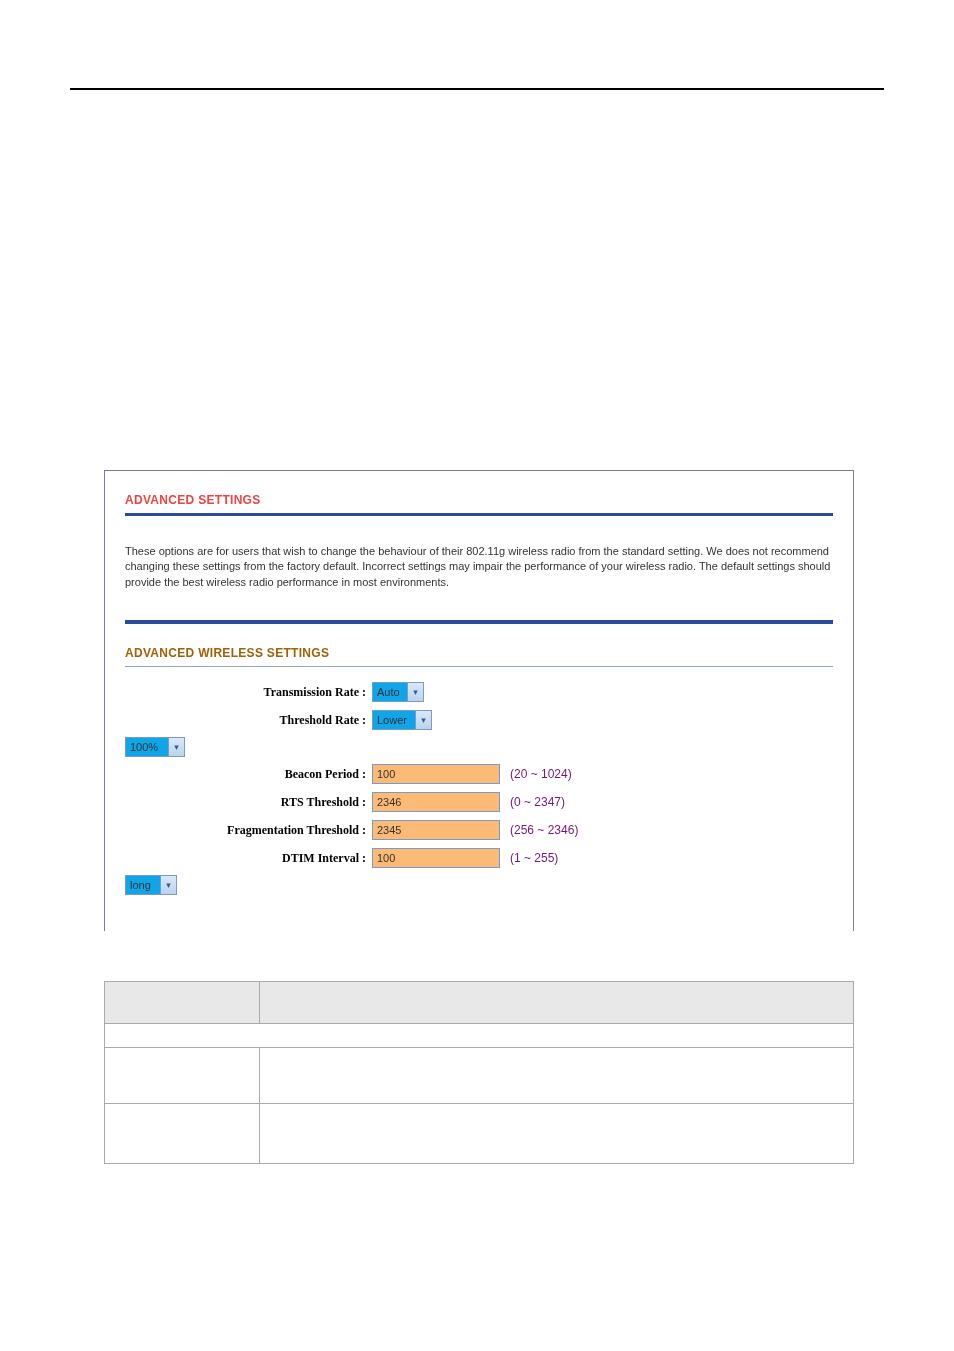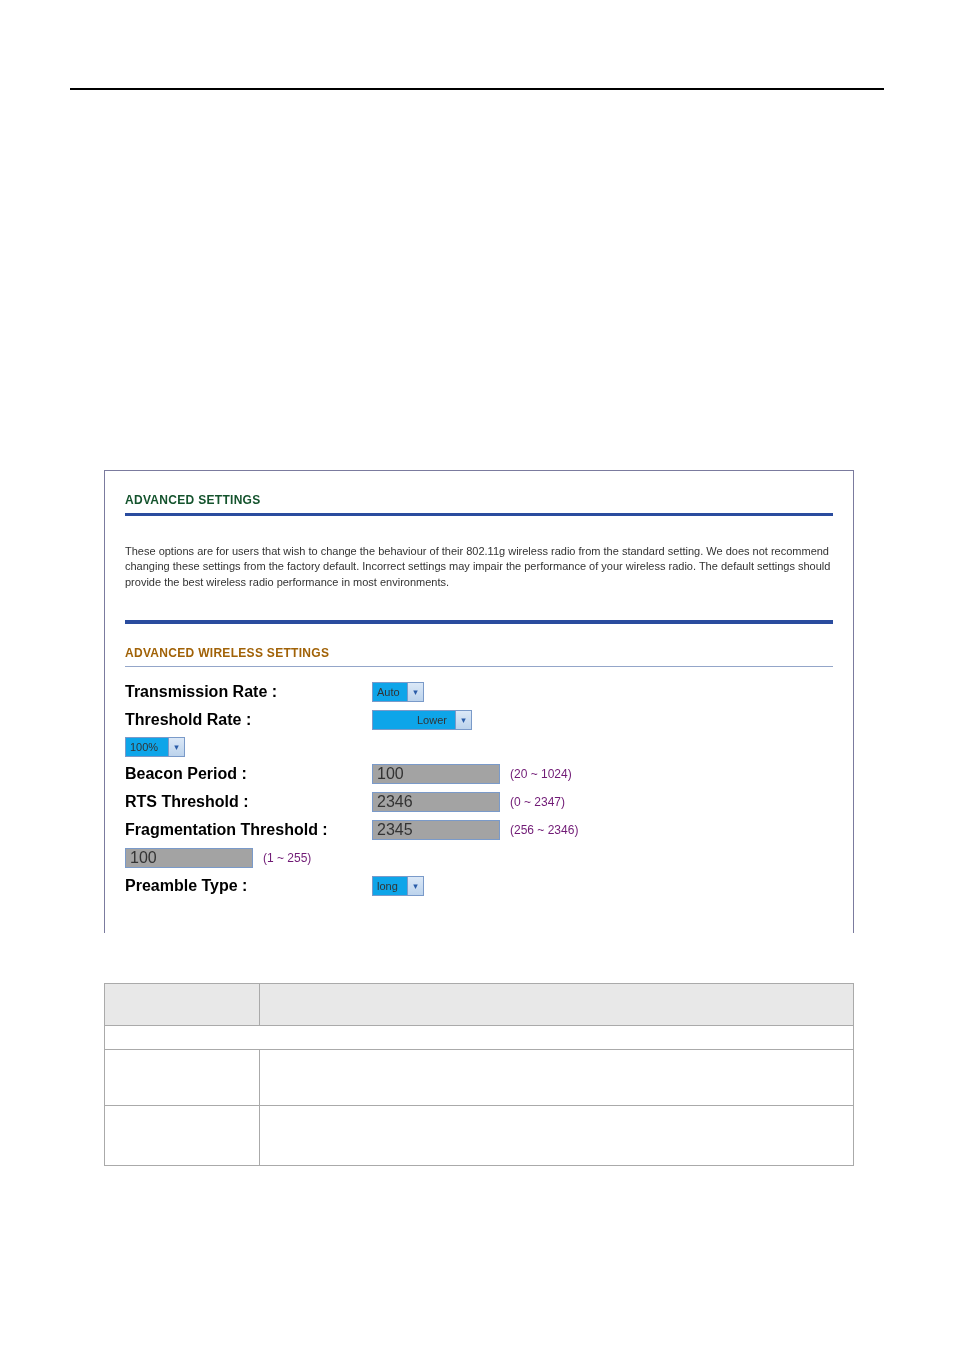--- a/index.html
+++ b/index.html
@@ -19,21 +19,21 @@
   .panel {
     margin: 0 100px 0 104px;
     border: 1px solid #7b7b9e;
     border-bottom: none;
     padding: 0;
   }
   .panel-inner {
     padding: 22px 20px 30px 20px;
   }
   .title1 {
-    color: #14532d;
+    color: #ef4444;
     font-weight: bold;
     font-size: 12px;
     letter-spacing: 0.3px;
     margin-bottom: 6px;
   }
   .hr-thick {
     border: none;
     border-top: 3px solid #2a4c9e;
     margin-bottom: 28px;
   }
@@ -60,23 +60,25 @@
     margin-bottom: 14px;
   }
   .field-row {
     display: flex;
     align-items: center;
     margin-bottom: 6px;
     line-height: 22px;
   }
   .field-label {
     width: 247px;
+    text-align: right;
     font-weight: bold;
-    font-size: 16px;
+    font-size: 12px;
     padding-right: 6px;
+    font-family: Liberation Serif, serif;
   }
   .select {
     display: inline-flex;
     align-items: center;
     border: 1px solid #7a9ac9;
     background: #0ea5e9;
     height: 20px;
     font-size: 11px;
     color: #333;
     padding-left: 4px;
@@ -88,34 +90,34 @@
     background: linear-gradient(#dbe8f7,#bcd3ec);
     border-left: 1px solid #7a9ac9;
     display: flex;
     align-items: center;
     justify-content: center;
     color: #2a5ca8;
     font-size: 9px;
   }
   .tinput {
     border: 1px solid #7a9ac9;
-    background: #a3a3a3;
+    background: #fdba74;
     height: 20px;
-    font-size: 16px;
+    font-size: 11px;
     color: #333;
     padding: 0 4px;
     width: 128px;
   }
   .range-hint {
     font-size: 12px;
     color: #701a75;
     margin-left: 10px;
   }
   .sel-auto { width: 30px; display: inline-block; }
-  .sel-lower { width: 38px; display: inline-block; margin-left: 40px; }
+  .sel-lower { width: 38px; display: inline-block; }
   .sel-100 { width: 38px; display: inline-block; }
   .sel-long { width: 30px; display: inline-block; }
 
   .table-outer {
     margin: 50px 100px 0 104px;
     border: 1px solid #aaa;
     border-bottom: none;
   }
   .trow { display: flex; }
   .tcell-h1 {
@@ -214,26 +216,26 @@
       <span class="range-hint">(0 ~ 2347)</span>
     </div>
 
     <div class="field-row">
       <div class="field-label">Fragmentation Threshold :</div>
       <input class="tinput" value="2345" style="">
       <span class="range-hint">(256 ~ 2346)</span>
     </div>
 
     <div class="field-row">
+      <div class="field-label">DTIM Interval :</div>
       <input class="tinput" value="100" style="">
       <span class="range-hint">(1 ~ 255)</span>
     </div>
 
     <div class="field-row">
-      <div class="field-label">Preamble Type :</div>
       <div class="select">
         <span class="sel-text sel-long">long</span>
         <span class="arrow">▾</span>
       </div>
     </div>
 
   </div>
 </div>
 
 <div class="table-outer">

